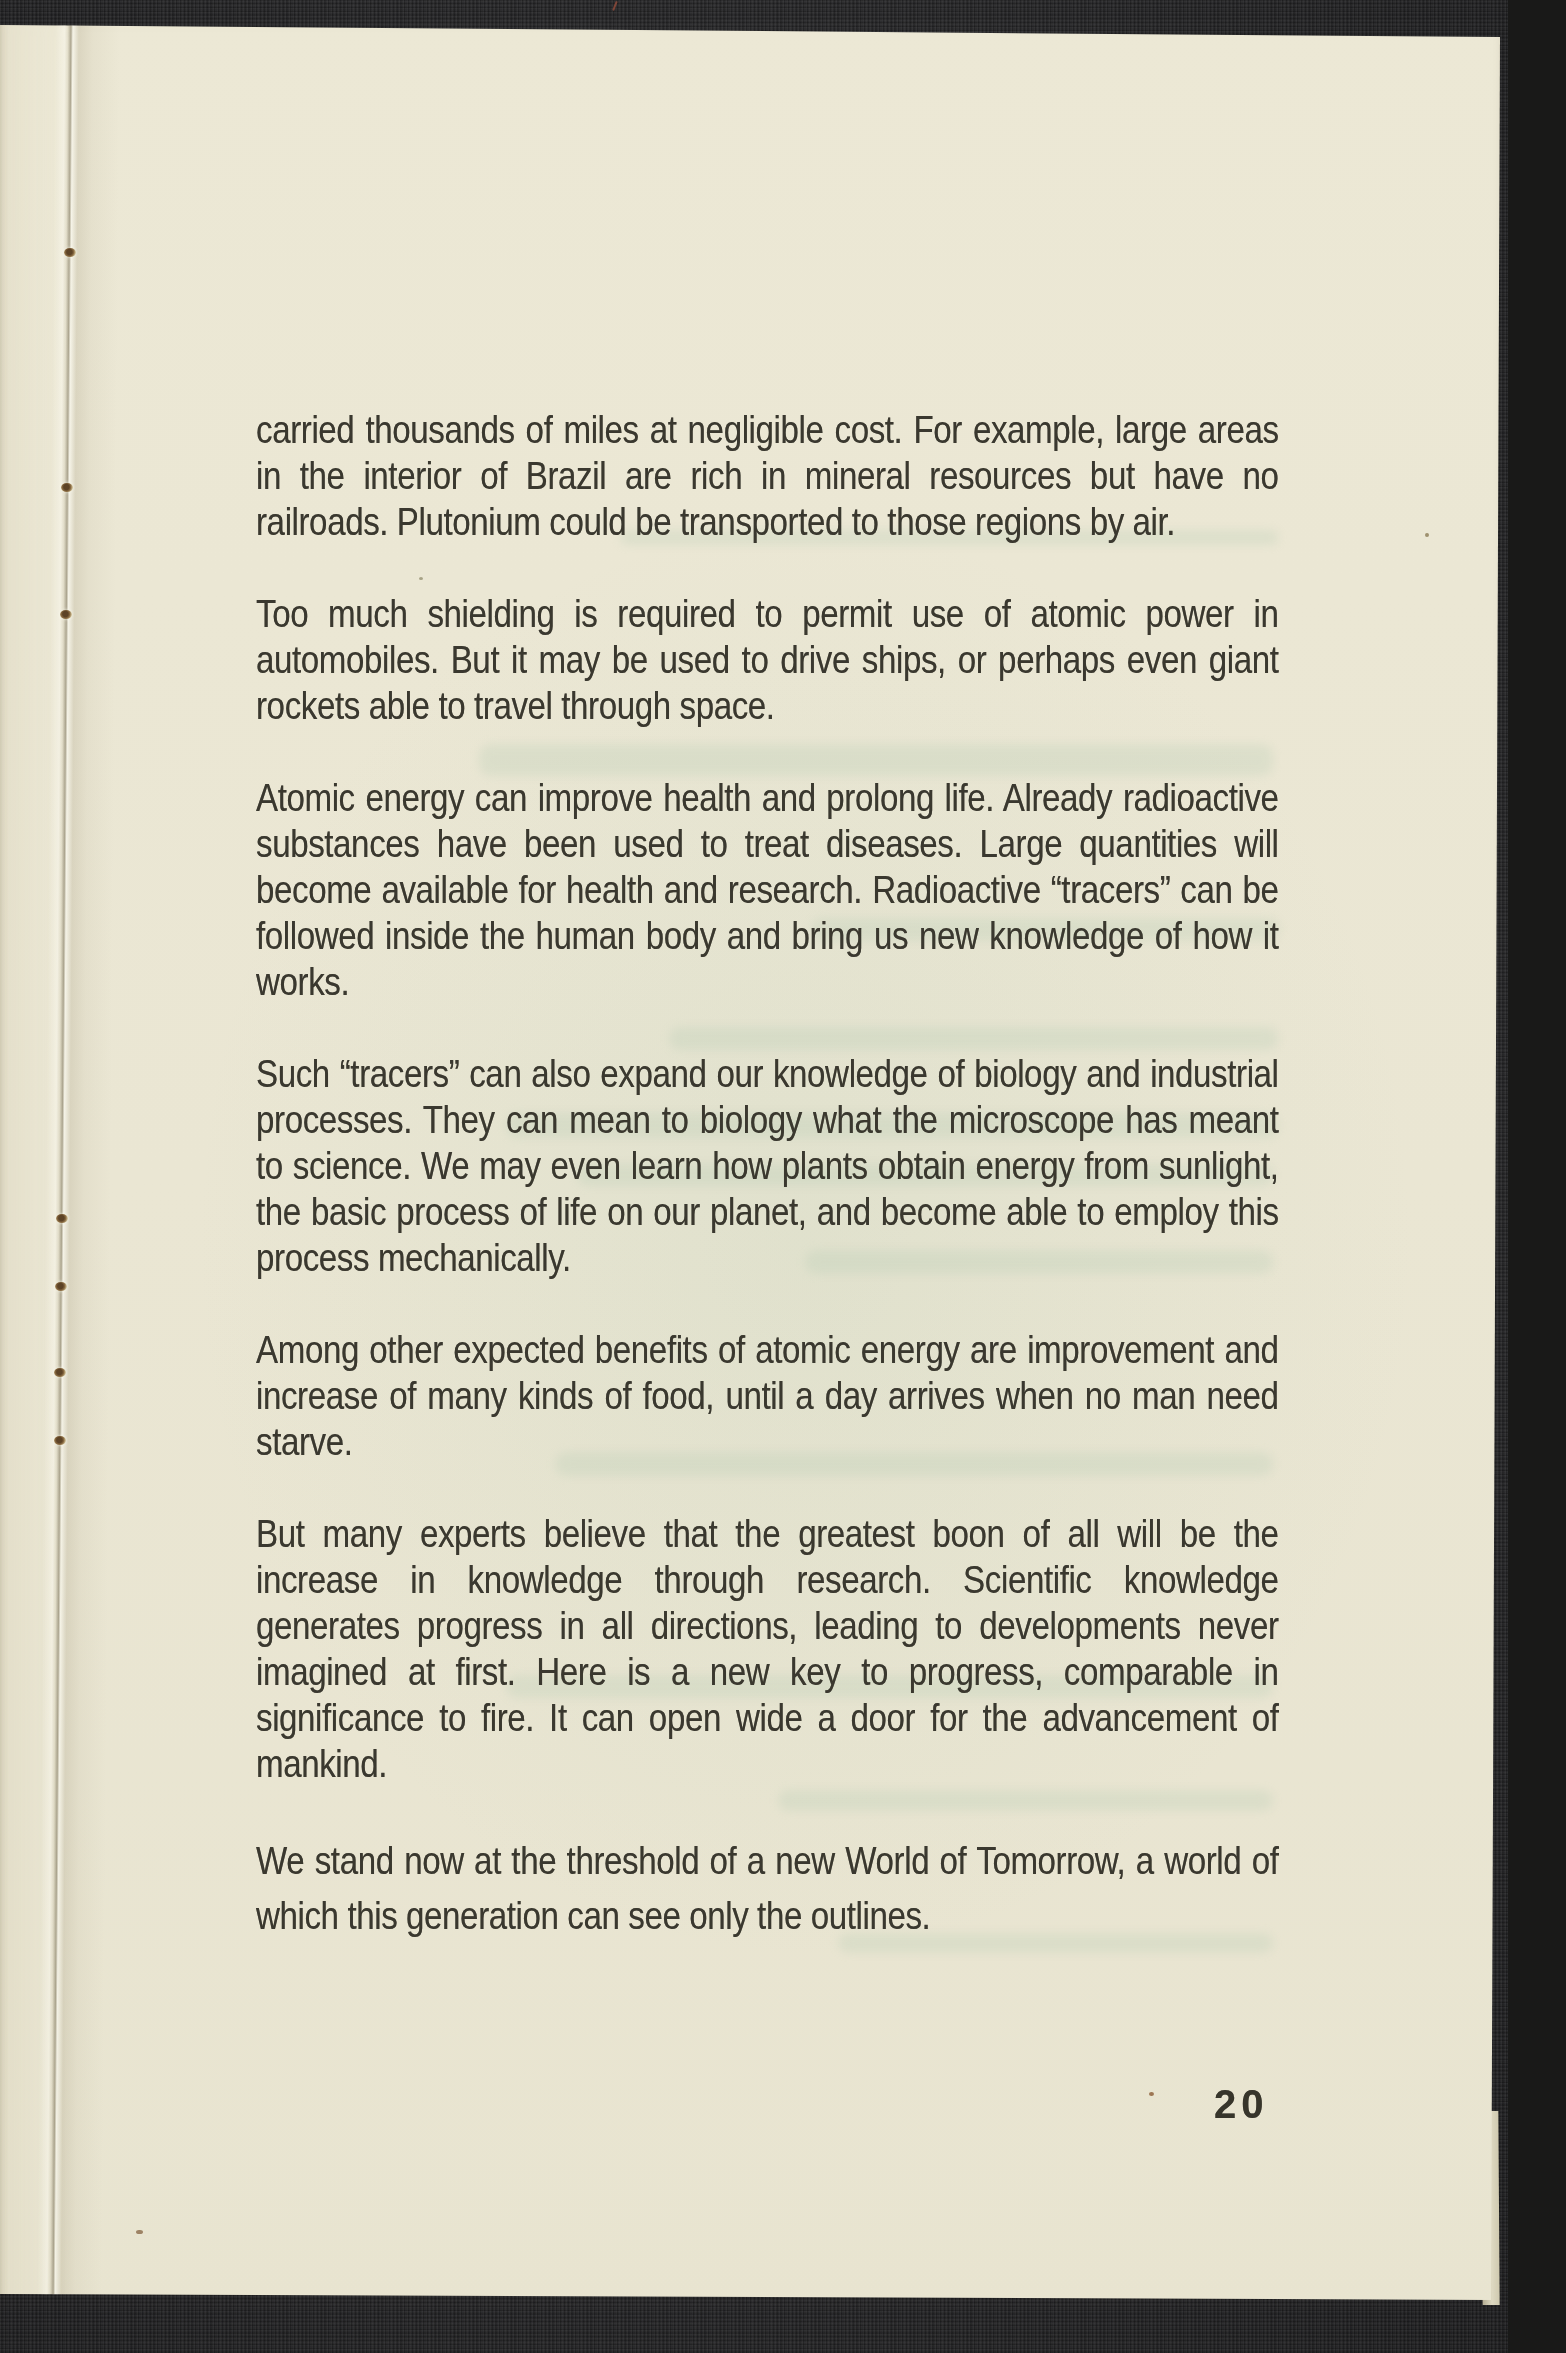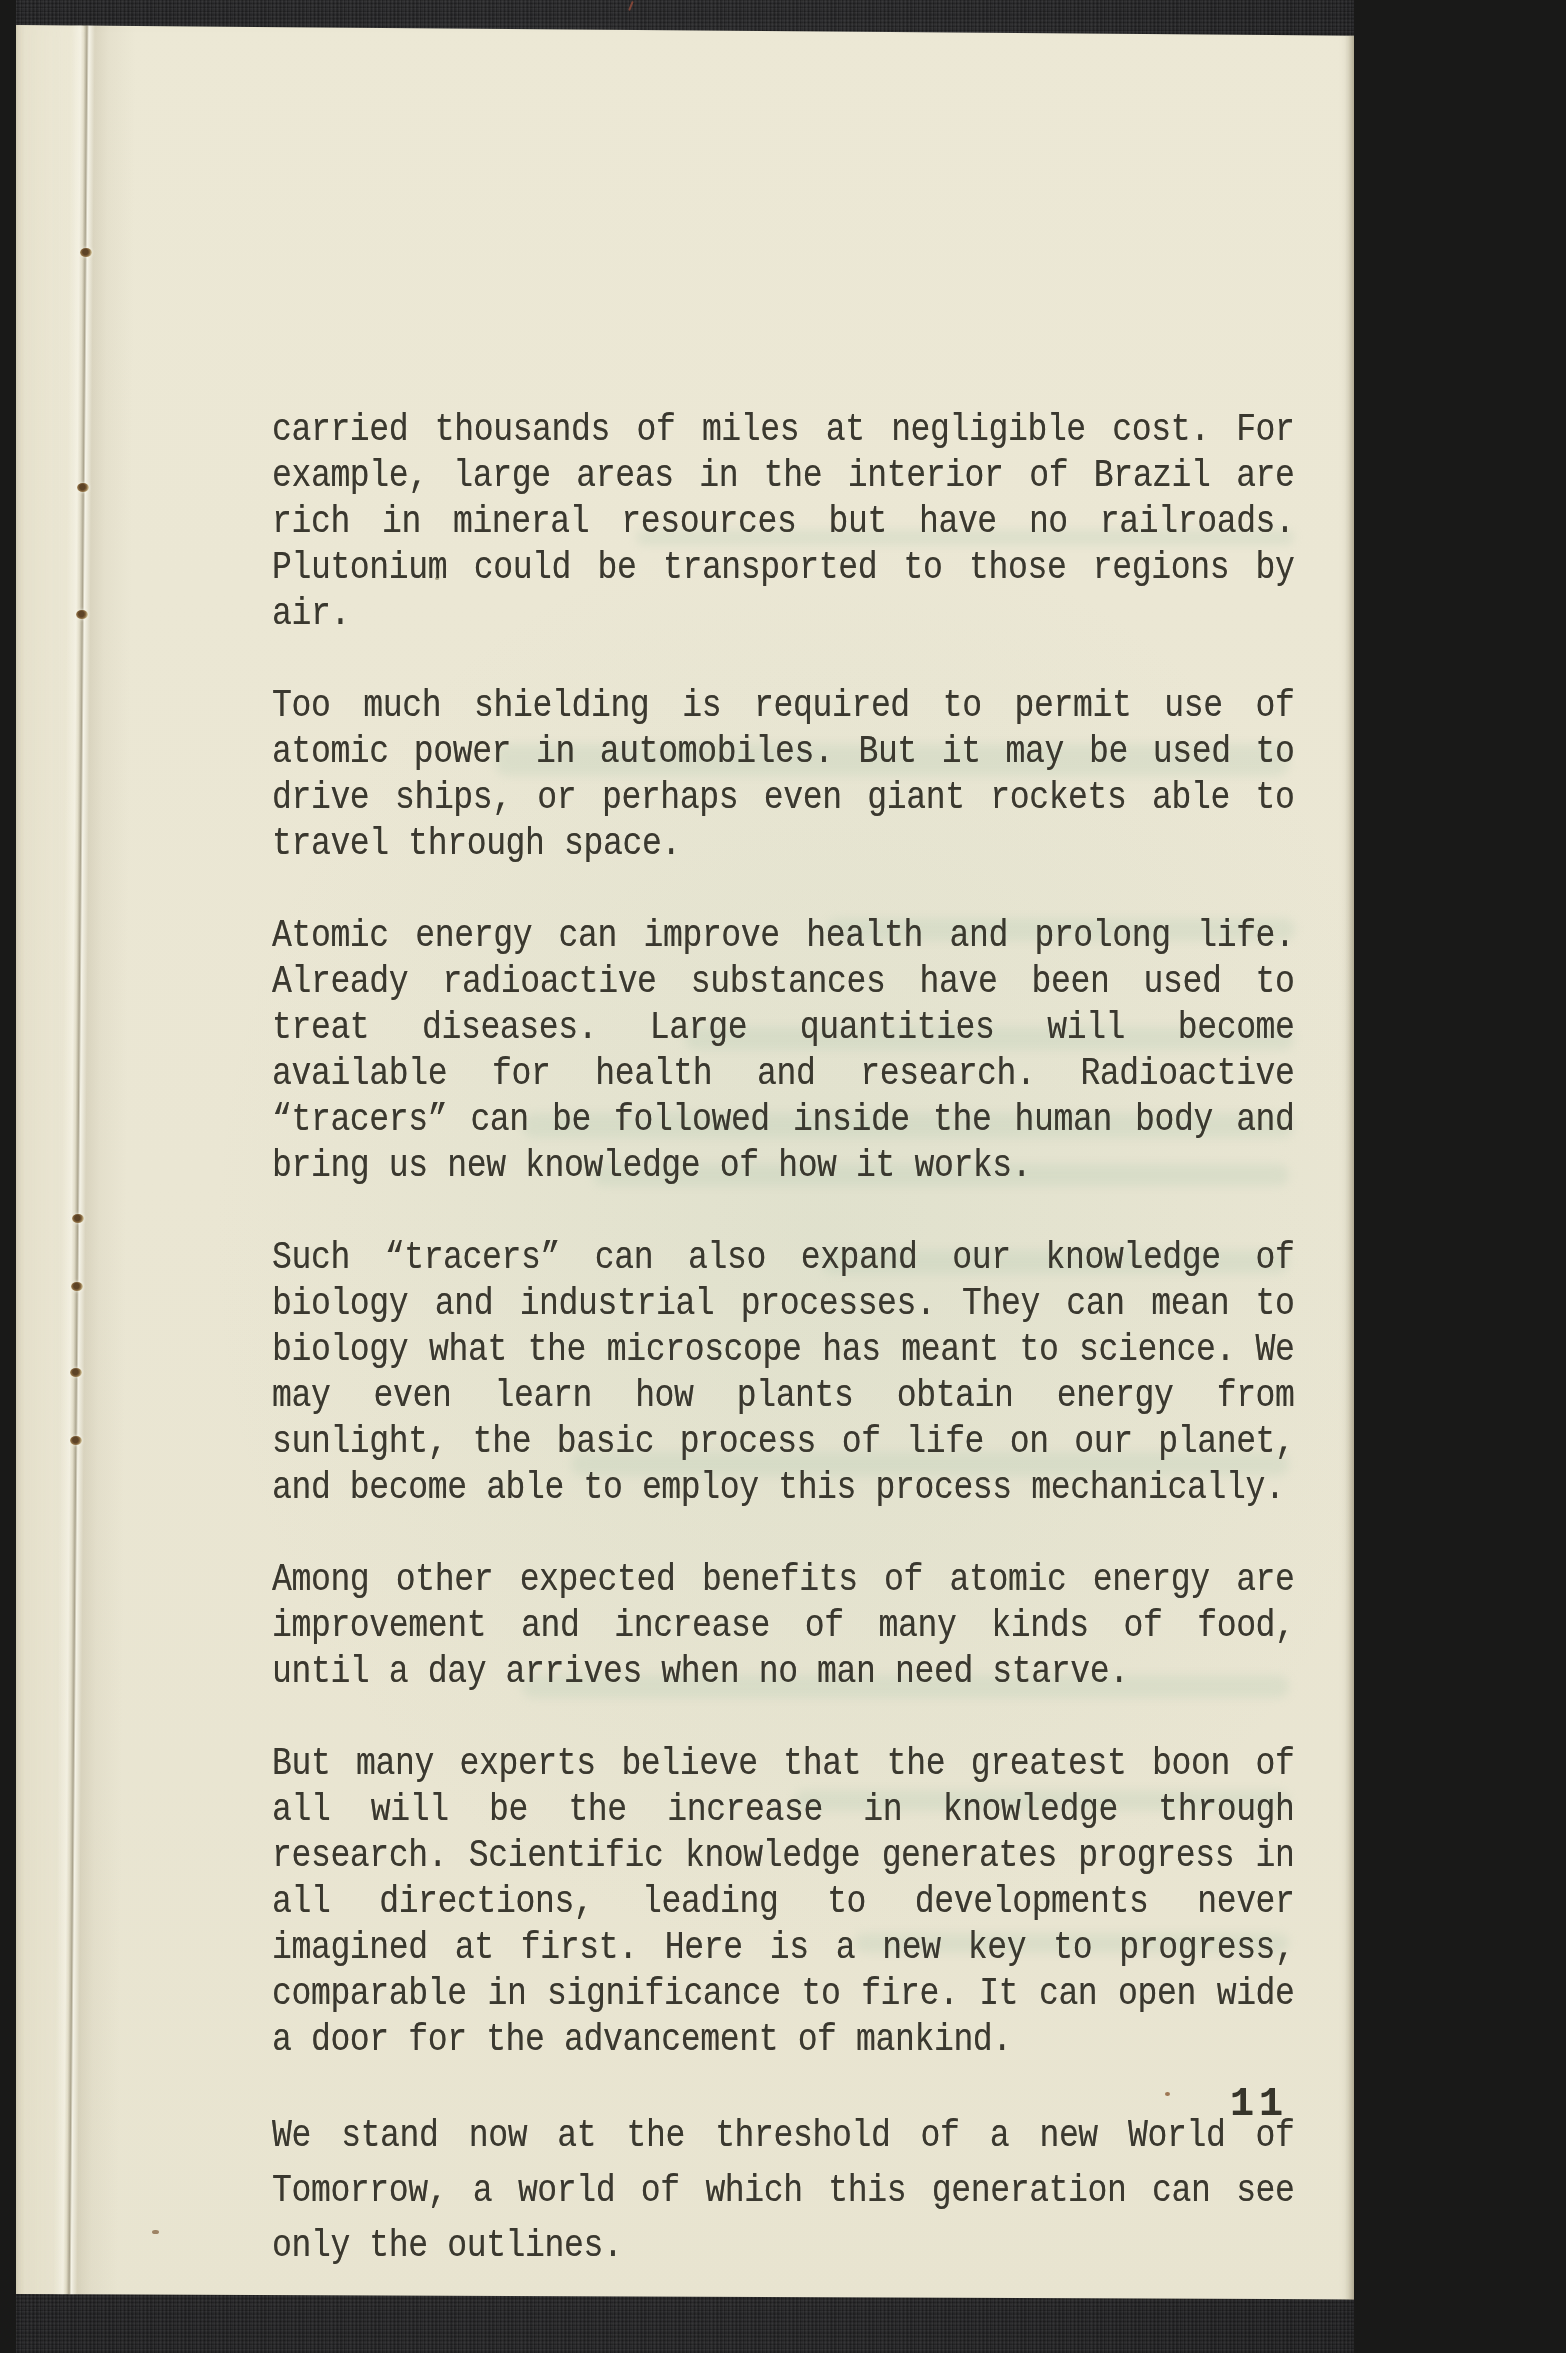--- a/index.html
+++ b/index.html
@@ -1,17 +1,17 @@
 <!DOCTYPE html>
 <html style="font-size:8.7px"><head>
 <meta charset="utf-8">
 <style>
   html,body{margin:0;padding:0;background:#191918;}
-  .scan{position:relative;width:1338px;height:2354px;overflow:hidden;
-        font-family:Liberation Mono, monospace;margin-left:16px;}
+  .scan{position:relative;width:1508px;height:2354px;overflow:hidden;
+        font-family:Liberation Sans, sans-serif;}
 
   
   .cloth{position:absolute;inset:0;background-color:#28282a;
     background-image:
       repeating-linear-gradient(90deg, rgba(255,255,255,0.055) 0 0.8px, rgba(0,0,0,0.16) 1.6px 2.4px, rgba(255,255,255,0.02) 2.7px 3.8px),
       repeating-linear-gradient(0deg, rgba(255,255,255,0.05) 0 0.8px, rgba(0,0,0,0.14) 1.6px 2.4px, rgba(255,255,255,0.02) 2.7px 3.8px);}
   .cloth::after{content:"";position:absolute;inset:0;
     background:radial-gradient(1306px 1741px at 45% 45%, rgba(255,255,255,0.045), rgba(0,0,0,0.22));}
 
   
@@ -105,17 +105,17 @@
     <div class="text">
       <p>carried thousands of miles at negligible cost. For example, large areas in the interior of Brazil are rich in mineral resources but have no railroads. Plutonium could be transported to those regions by air.</p>
       <p>Too much shielding is required to permit use of atomic power in automobiles. But it may be used to drive ships, or perhaps even giant rockets able to travel through space.</p>
       <p>Atomic energy can improve health and prolong life. Already radioactive substances have been used to treat diseases. Large quantities will become available for health and research. Radioactive “tracers” can be followed inside the human body and bring us new knowledge of how it works.</p>
       <p>Such “tracers” can also expand our knowledge of biology and industrial processes. They can mean to biology what the microscope has meant to science. We may even learn how plants obtain energy from sunlight, the basic process of life on our planet, and become able to employ this process mechanically.</p>
       <p>Among other expected benefits of atomic energy are improvement and increase of many kinds of food, until a day arrives when no man need starve.</p>
       <p>But many experts believe that the greatest boon of all will be the increase in knowledge through research. Scientific knowledge generates progress in all directions, leading to developments never imagined at first. Here is a new key to progress, comparable in significance to fire. It can open wide a door for the advancement of mankind.</p>
       <p class="wide">We stand now at the threshold of a new World of Tomorrow, a world of which this generation can see only the outlines.</p>
     </div>
 
-    <div class="page-number">11</div>
+    <div class="page-number">20</div>
 
   </div>
 </div>
 
 
 </body></html>

